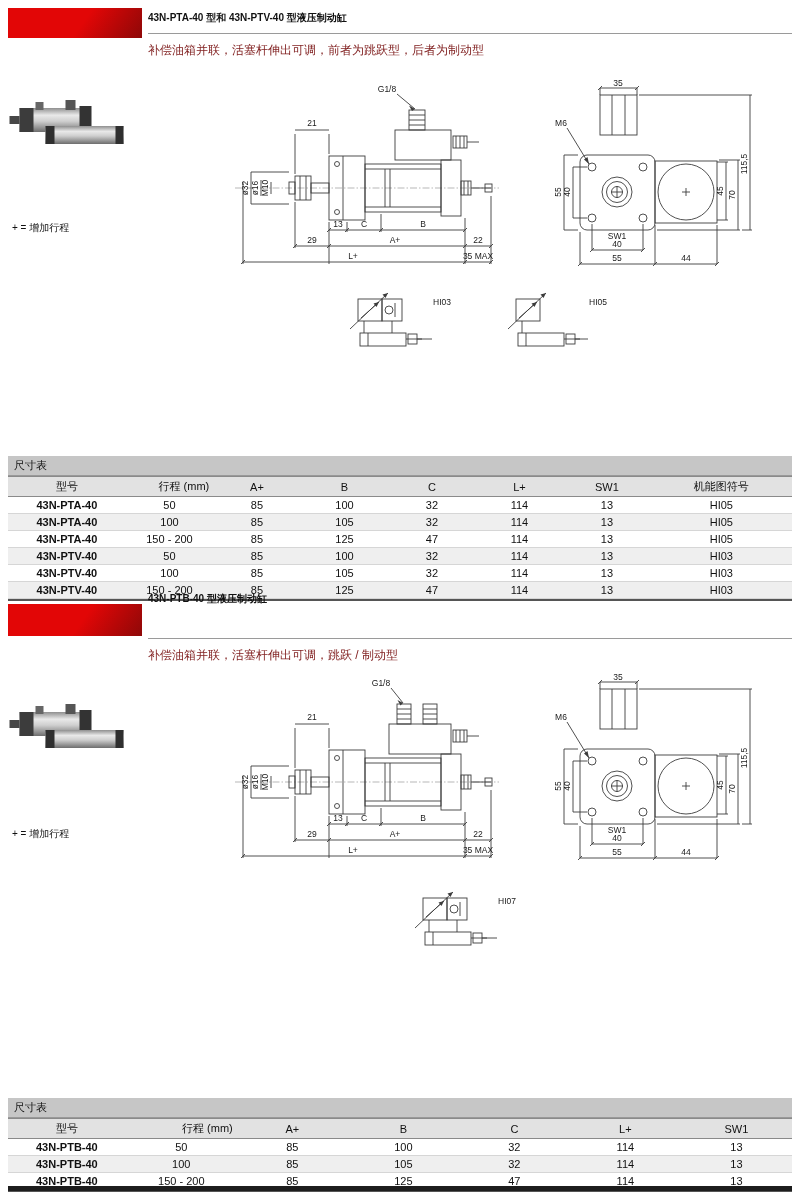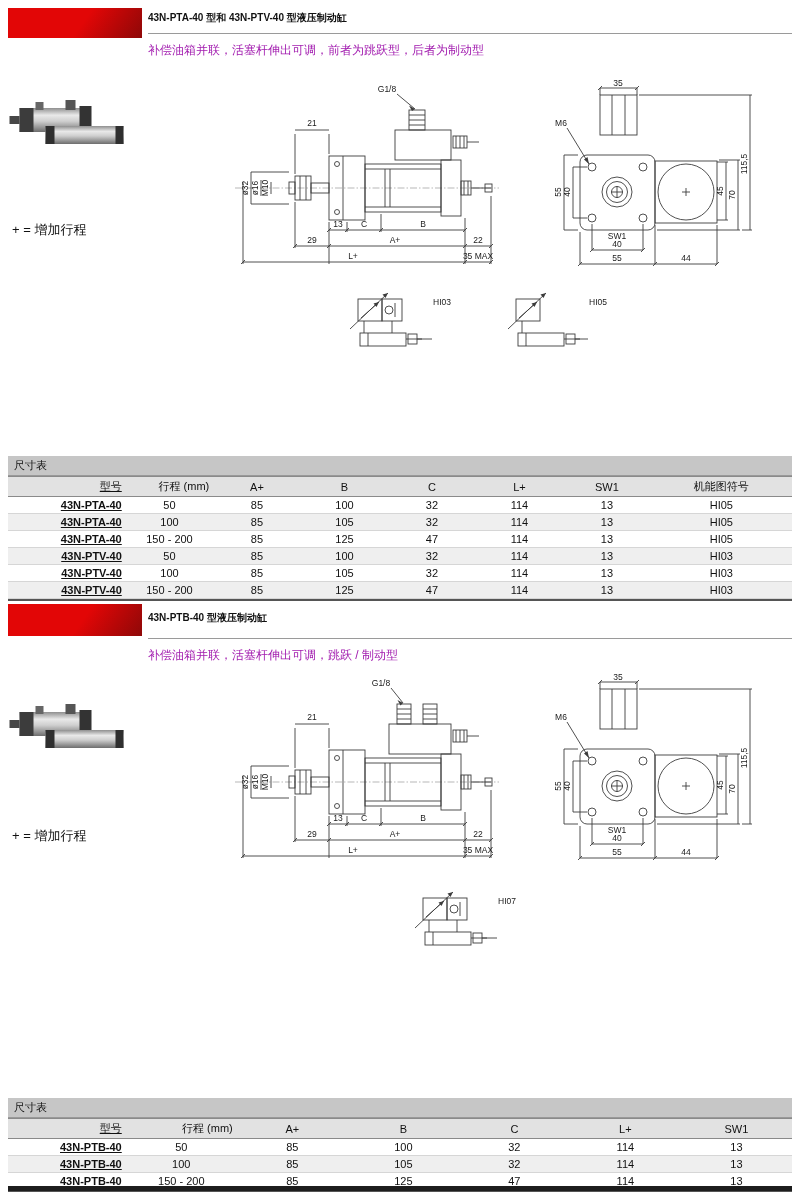--- a/index.html
+++ b/index.html
@@ -1,44 +1,44 @@
 <!DOCTYPE html>
 <html><head>
 <meta charset="utf-8">
 <style>
   html,body{margin:0;padding:0;background:#ffffff;font-family:"Liberation Sans",sans-serif;}
   .page{position:relative;width:800px;height:1193px;background:#fff;overflow:hidden;}
   .abs{position:absolute;}
   .badge{left:8px;width:134px;height:30px;background:linear-gradient(125deg,#e20606 55%,#8e0808 100%);}
   .b1{top:8px;} .b2{top:604px;height:32px;}
   .title{left:148px;font-size:10px;font-weight:bold;color:#111;white-space:nowrap;}
-  .t1{top:11px;} .t2{top:611px;text-align:center;}
+  .t1{top:11px;} .t2{top:592px;text-align:center;}
   .rule{left:148px;width:644px;height:0;border-top:1px solid #9a9a9a;}
   .r1{top:33px;} .r2{top:638px;}
-  .subtitle{left:148px;font-size:12px;color:#a21caf;white-space:nowrap;}
+  .subtitle{left:148px;font-size:12px;color:#7f1d1d;white-space:nowrap;}
   .sub1{top:42px;} .sub2{top:647px;}
   .photo{left:8px;width:128px;height:52px;}
   .ph1{top:96px;} .ph2{top:700px;}
-  .note{left:12px;font-size:13px;color:#111;}
+  .note{left:12px;font-size:10px;color:#111;}
   .n1{top:221px;} .n2{top:827px;}
   .drawing{position:absolute;}
   .sv1{left:185px;top:78px;} .ev1{left:540px;top:78px;} .vv1{left:330px;top:283px;}
   .sv2{left:185px;top:672px;} .ev2{left:540px;top:672px;} .vv2{left:395px;top:882px;}
   .drawing .ln line,.drawing .ln rect,.drawing .ln circle,.drawing .ln polyline,.drawing .ln path{fill:none;stroke:#3c3c3c;stroke-width:0.9;}
   .drawing .ln .cl{stroke:#999;stroke-width:0.7;stroke-dasharray:7 2 1.5 2;}
   .drawing .ln polygon{fill:#3c3c3c;stroke:none;}
   .drawing .txt text{font-family:"Liberation Sans",sans-serif;font-size:8.5px;fill:#1a1a1a;text-anchor:middle;}
   .tblwrap{left:8px;width:784px;border-bottom:2px solid #555;}
   .tw1{top:456px;} .tw2{top:1098px;}
   .tbl-title{background:#c6c6c6;border-bottom:1px solid #999;font-size:11px;color:#111;padding:2px 6px;}
   table.tbl{width:100%;border-collapse:collapse;table-layout:fixed;font-size:11px;color:#111;}
   table.tbl th{background:#e2e2e2;font-weight:normal;border-top:1px solid #8a8a8a;border-bottom:1px solid #8a8a8a;padding:2px 4px;text-align:center;}
   table.tbl td{padding:2px 4px;text-align:center;border-bottom:1px solid #d6d6d6;}
   table.tbl tbody tr:nth-child(even){background:#efefef;}
-  table.tbl th:first-child,table.tbl td:first-child{width:14%;text-align:right;text-decoration:underline;}
+  table.tbl th:first-child,table.tbl td:first-child{width:14%;text-align:center;}
   table.tbl th:nth-child(2){text-align:right;}
   table.cols8 th:last-child,table.cols8 td:last-child{width:17%;}
   td.model{font-weight:bold;}
   .bottom-bar{left:8px;top:1186px;width:784px;height:5px;background:#1d1d1d;}
 </style>
 </head>
 <body>
 
 <div class="page">
 

